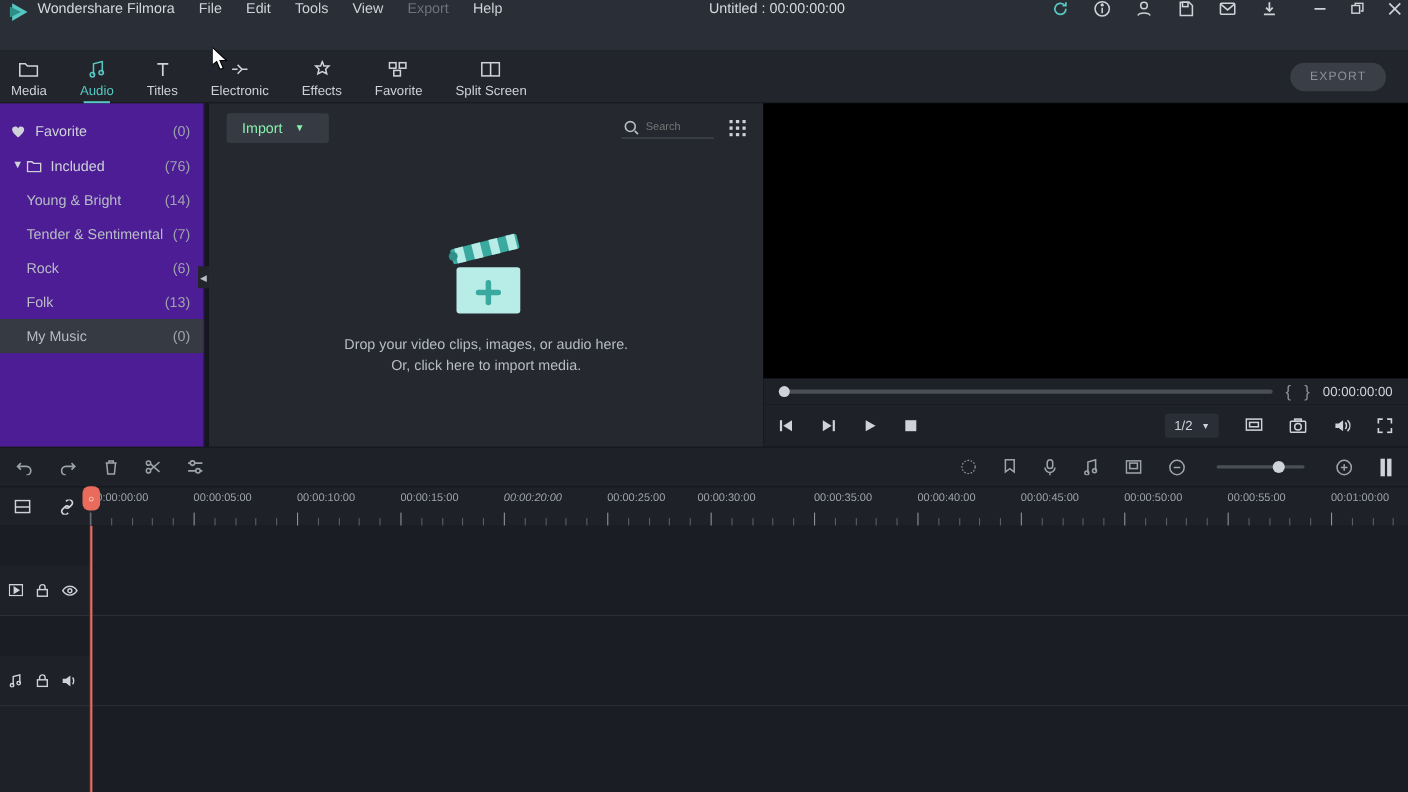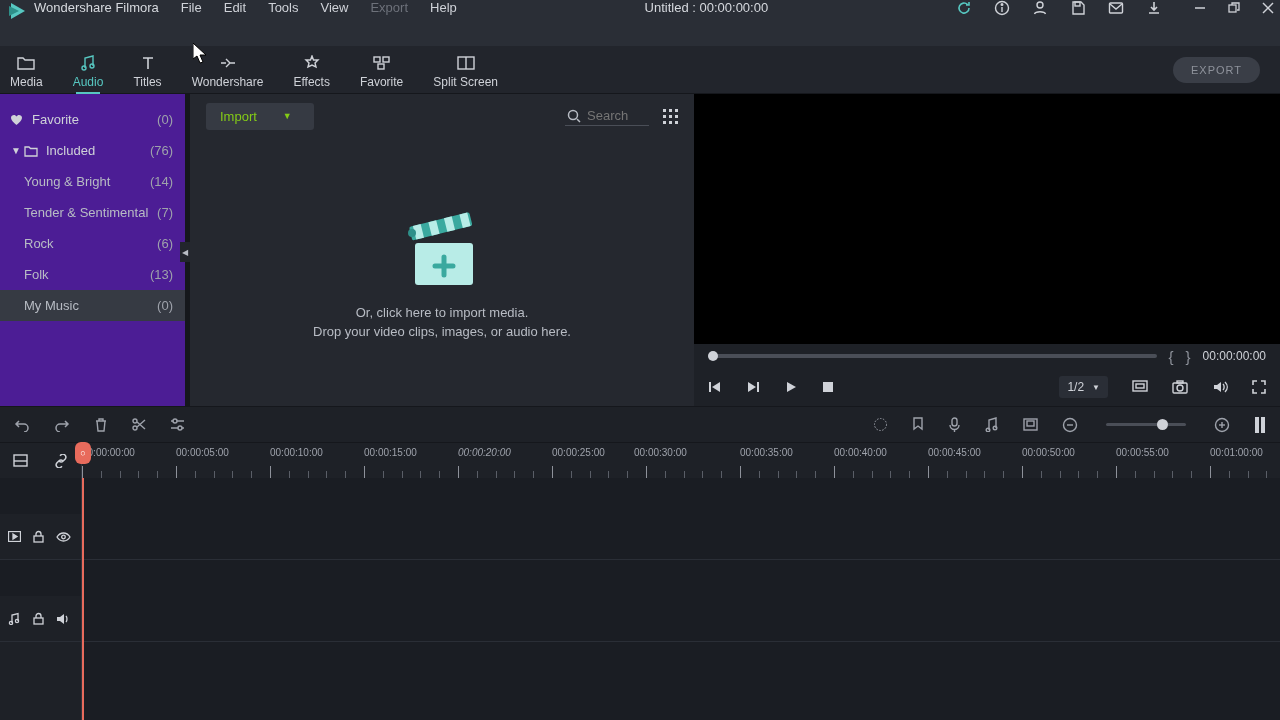--- a/index.html
+++ b/index.html
@@ -37,23 +37,23 @@
 .side-row.selected { background:#363a43;}
 .side-row .name { flex:1; }
 .side-row .cnt { color:#9ea2ab;}
 .side-row .caret { width:12px; text-align:center; margin-right:2px; font-size:10px;}
 .side-row .ic { width:16px; margin-right:6px; display:flex; align-items:center;}
 .sidebar .collapse-handle { position:absolute; right:-5px; top:148px; width:10px; height:20px; background:#22252c; display:flex; align-items:center; justify-content:center; font-size:8px;}
 
 
 .media { flex:0 0 504px; background:#25282f; display:flex; flex-direction:column;}
 .media-top { height:44px; display:flex; align-items:center; padding:0 16px; gap:14px;}
-.import-btn { background:#363a43; color:#84cc16; padding:6px 22px 6px 14px; border-radius:3px; font-size:13px; display:flex; align-items:center; gap:26px; cursor:pointer;text-align:center;}
+.import-btn { background:#363a43; color:#86efac; padding:6px 22px 6px 14px; border-radius:3px; font-size:13px; display:flex; align-items:center; gap:11px; cursor:pointer;text-align:center;}
 .search-wrap { margin-left:auto; display:flex; align-items:center; gap:6px; background:transparent; border-bottom:1px solid #4a4e57; padding:2px 2px;}
-.search-wrap input { background:transparent; border:none; color:#84cc16; font-size:13px; width:60px; outline:none;}
+.search-wrap input { background:transparent; border:none; color:#84cc16; font-size:10px; width:60px; outline:none;}
 .grid-view-btn { color:#cfd2d8; cursor:pointer;}
 .drop-zone { flex:1; display:flex; flex-direction:column; align-items:center; justify-content:center; gap:10px; color:#b8bcc4;}
 .drop-text { font-size:13px; text-align:center; line-height:1.5;}
 
 
 .preview { flex:1; background:#0b0c0f; display:flex; flex-direction:column;}
 .preview-canvas { flex:1; background:#000;}
 .preview-scrub { height:24px; display:flex; align-items:center; padding:0 14px; gap:12px; background:#1e2127;}
 .scrub-track { flex:1; height:4px; background:#4a4e57; border-radius:2px; position:relative;}
 .scrub-track::before { content:""; position:absolute; left:0; top:-3px; width:10px; height:10px; background:#cfd2d8; border-radius:50%;}
@@ -196,21 +196,21 @@
         </svg>
       </span>
     <span>Titles</span>
   </div>
   <div class="asset-tab">
     <span class="ticon">
         <svg width="18" height="16" viewBox="0 0 18 16" stroke="#cfd2d8" fill="none" stroke-width="1.4">
           <path d="M2 8h5m4 0h5M7 4l4 4-4 4"></path>
         </svg>
       </span>
-    <span>Wondershare</span>
+    <span>Electronic</span>
   </div>
   <div class="asset-tab">
     <span class="ticon">
         <svg width="16" height="16" viewBox="0 0 16 16" stroke="#cfd2d8" fill="none" stroke-width="1.4">
           <path d="M8 1l1.5 4L14 5l-3 3 1 4-4-2-4 2 1-4L2 5l4.5 0z"></path>
         </svg>
       </span>
     <span>Effects</span>
   </div>
   <div class="asset-tab">
@@ -321,22 +321,22 @@
               <rect x="16" y="24" width="8" height="14" fill="#b8ece7"></rect>
               <rect x="32" y="24" width="8" height="14" fill="#b8ece7"></rect>
               <rect x="48" y="24" width="8" height="14" fill="#b8ece7"></rect>
               <rect x="64" y="24" width="8" height="14" fill="#b8ece7"></rect>
             </g>
           <circle cx="15" cy="30" r="4" fill="#2e8f89"></circle>
           <path d="M47 54v18M38 63h18" stroke="#3aa99f" stroke-width="5" stroke-linecap="round"></path>
         </svg>
       </span>
       <div class="drop-text">
+        <div>Drop your video clips, images, or audio here.</div>
         <div>Or, click here to import media.</div>
-        <div>Drop your video clips, images, or audio here.</div>
       </div>
     </div>
   </div>
 
   <div class="preview">
     <div class="preview-canvas"></div>
     <div class="preview-scrub">
       <div class="scrub-track"></div>
       <span class="brace">{</span>
       <span class="brace">}</span>

